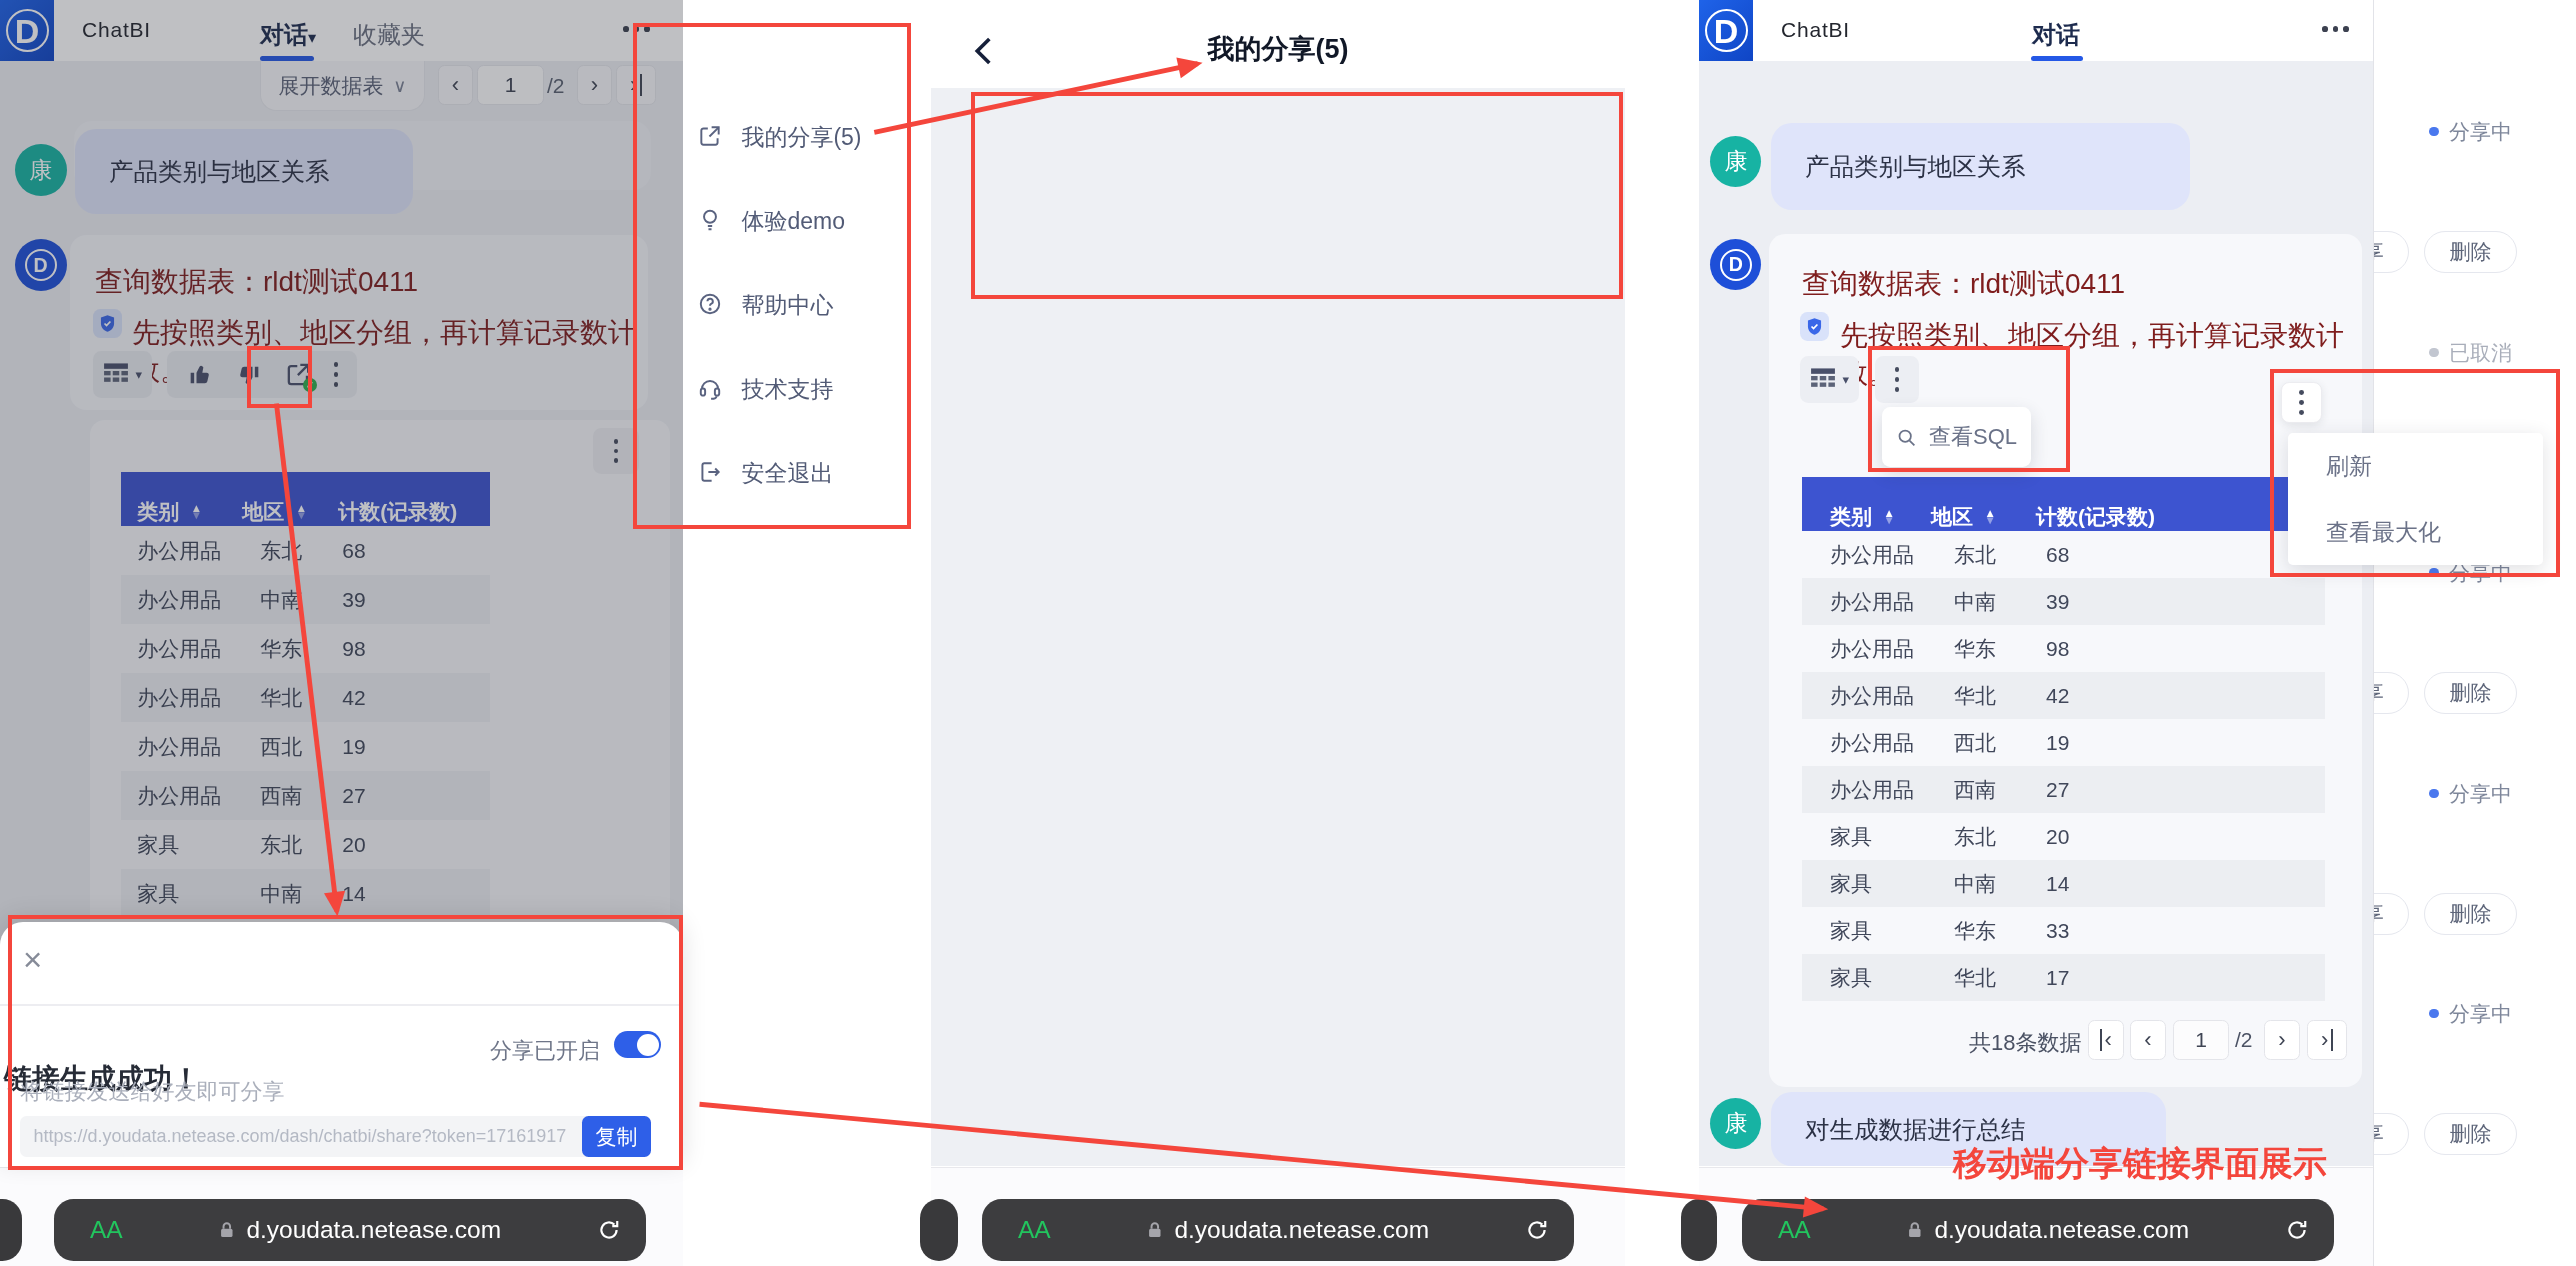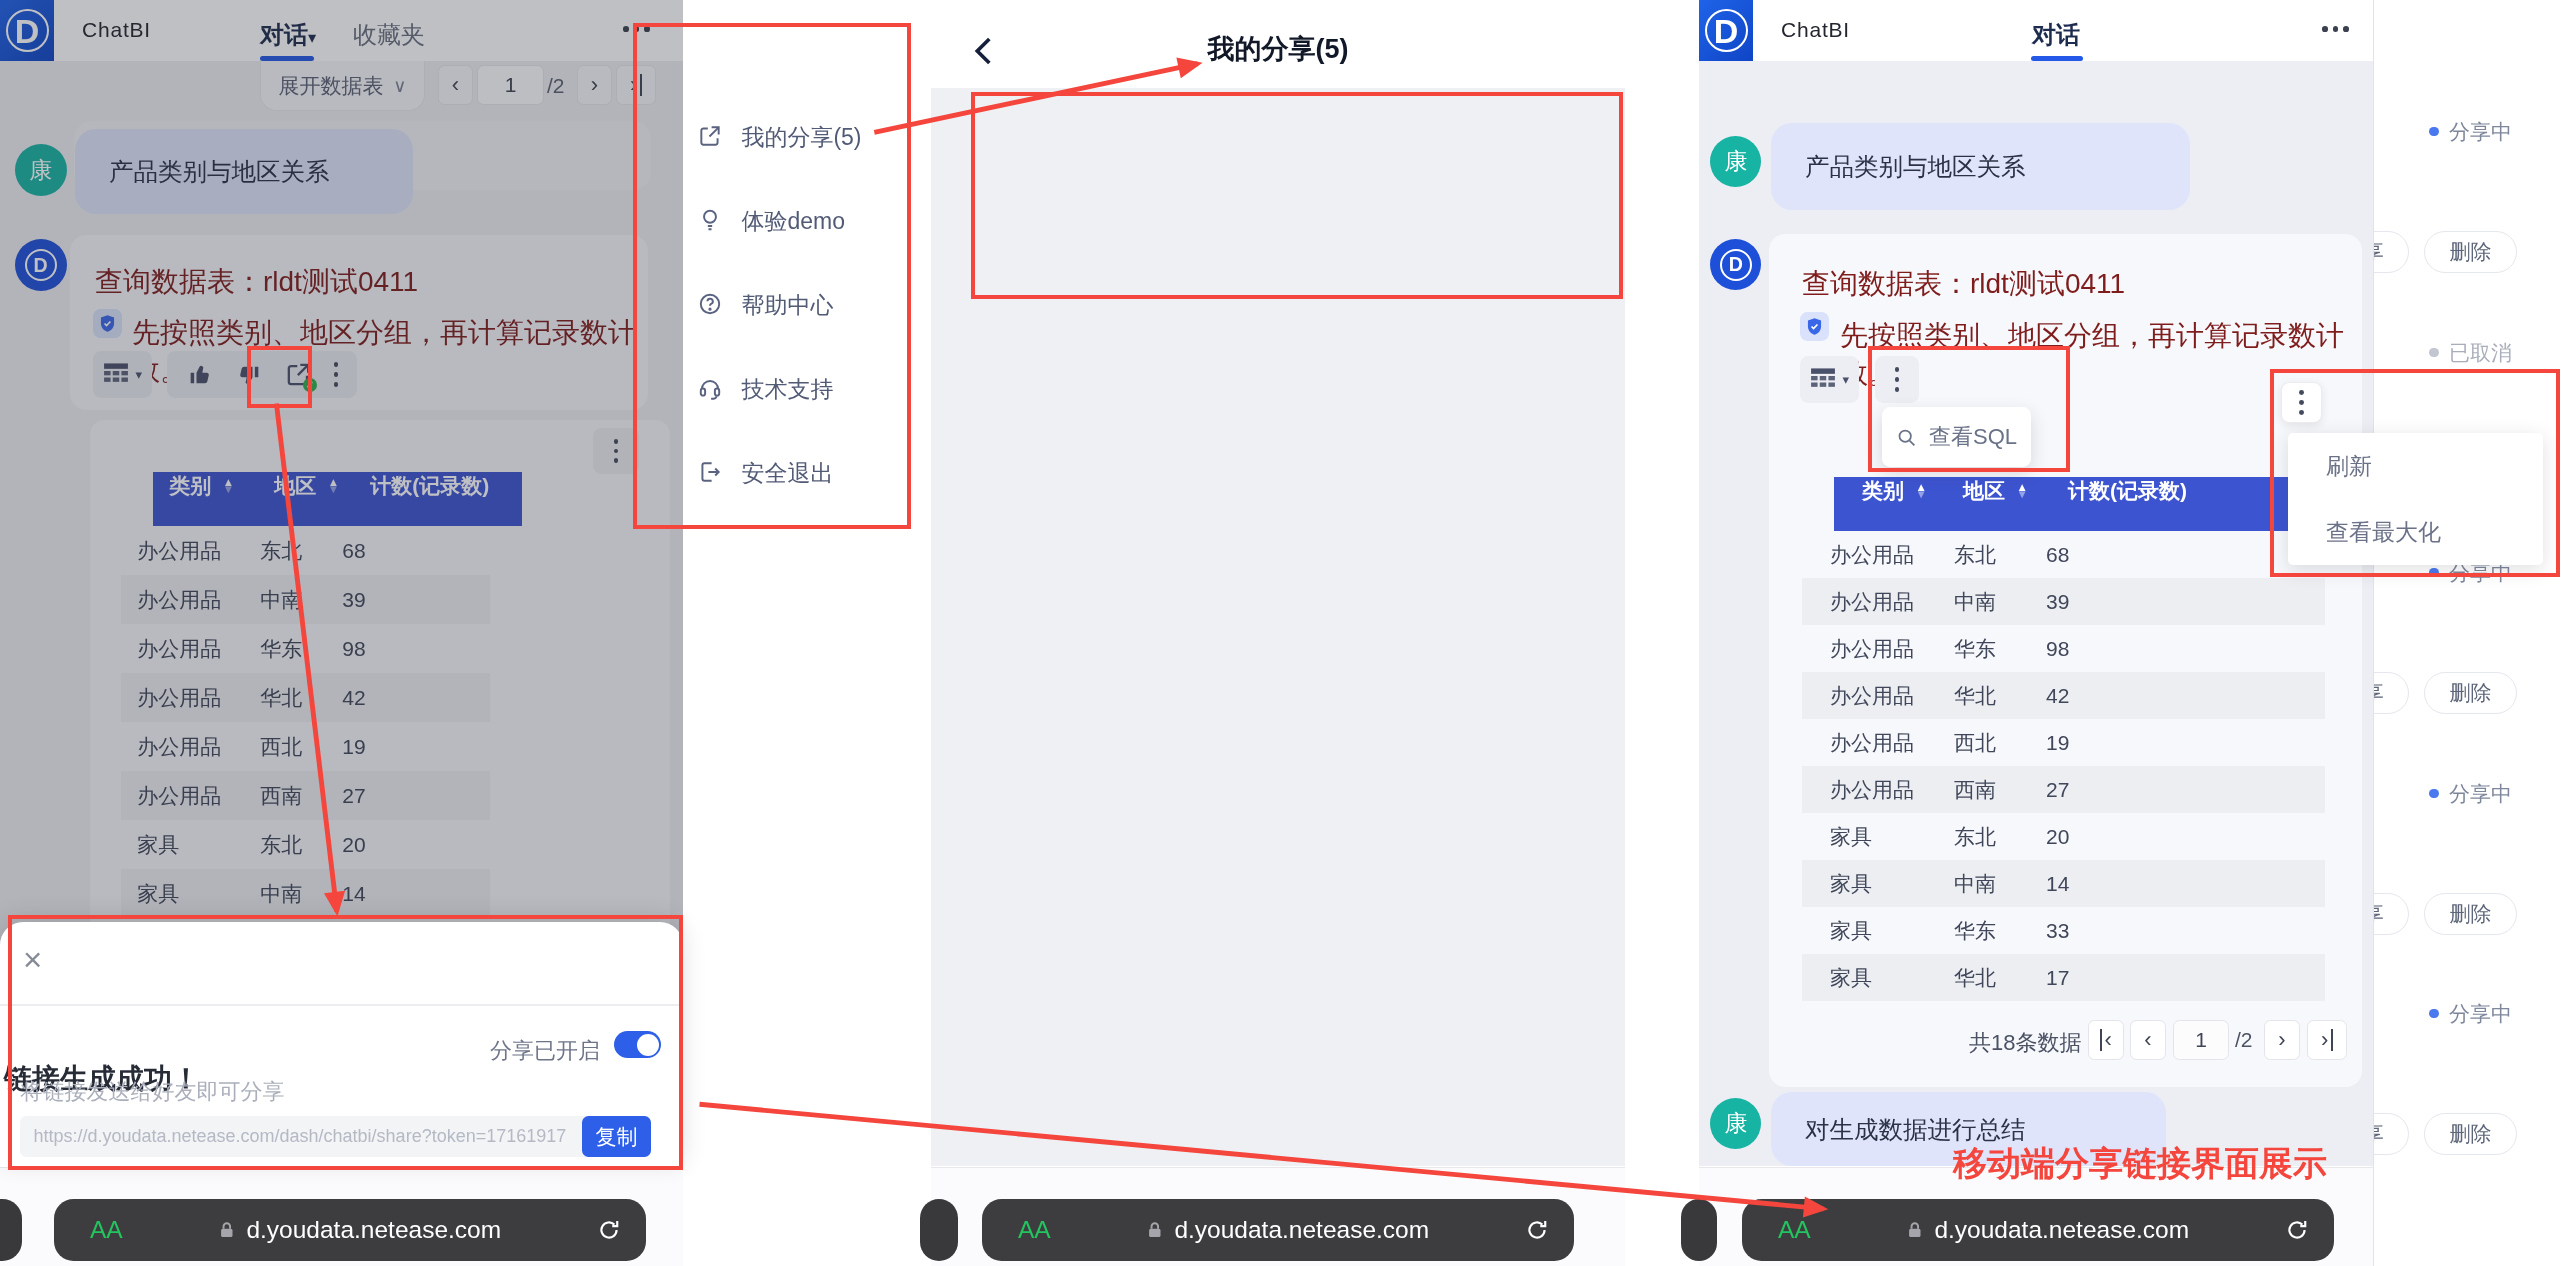--- a/index.html
+++ b/index.html
@@ -22,21 +22,21 @@
   .avatar{border-radius:50%;display:flex;align-items:center;justify-content:center;color:#fff;}
   .avatar.user{background:#17b3a3;font-size:23px;}
   .avatar.bot{background:#1e4fd8;}
   .avatar.bot span{border:2px solid #fff;border-radius:50%;width:28px;height:28px;display:flex;align-items:center;justify-content:center;font-size:19.6px;font-weight:bold;}
   .bubble{background:#dfe4fa;border-radius:21px;display:flex;align-items:center;padding:0 34px;font-size:24.5px;color:#2c3246;}
   .botcard{background:#f5f6fa;border-radius:16.3px;}
   .qtext{font-size:28px;color:#7f1d1d;}
   .shield-badge{width:29px;height:29px;background:#d9e2fa;border-radius:7.4px;display:flex;align-items:center;justify-content:center;}
   .toolbtn{background:#e9ebf0;border-radius:8.2px;display:flex;align-items:center;justify-content:center;border:none;}
   
-  .dtable-head{background:#3d54d0;display:flex;align-items:flex-start;color:#fff;font-size:21px;font-weight:bold;margin-left:32px;}
+  .dtable-head{background:#3d54d0;display:flex;align-items:flex-end;color:#fff;font-size:21px;font-weight:bold;}
   .dtable-head .hc{display:flex;align-items:center;gap:11.4px;}
   .sort{display:inline-flex;flex-direction:column;line-height:.62;font-size:11.4px;cursor:pointer;}
   .sort .su{color:#fff;font-style:normal;}
   .sort .sd{color:rgba(255,255,255,.45);font-style:normal;}
   .trow{display:flex;align-items:center;font-size:21px;color:#40475a;}
   .trow.alt{background:#eceef2;}
   .tcell{overflow:hidden;white-space:nowrap;}
   
   .pgbtn{background:#f7f7f9;border:1.6px solid #e4e5ea;border-radius:6.5px;color:#3f4554;display:flex;align-items:center;justify-content:center;font-size:22px;}
   .pgbox{background:#fcfcfd;border:1.6px solid #e4e5ea;border-radius:6.5px;color:#3f4554;display:flex;align-items:center;justify-content:center;font-size:21px;}

